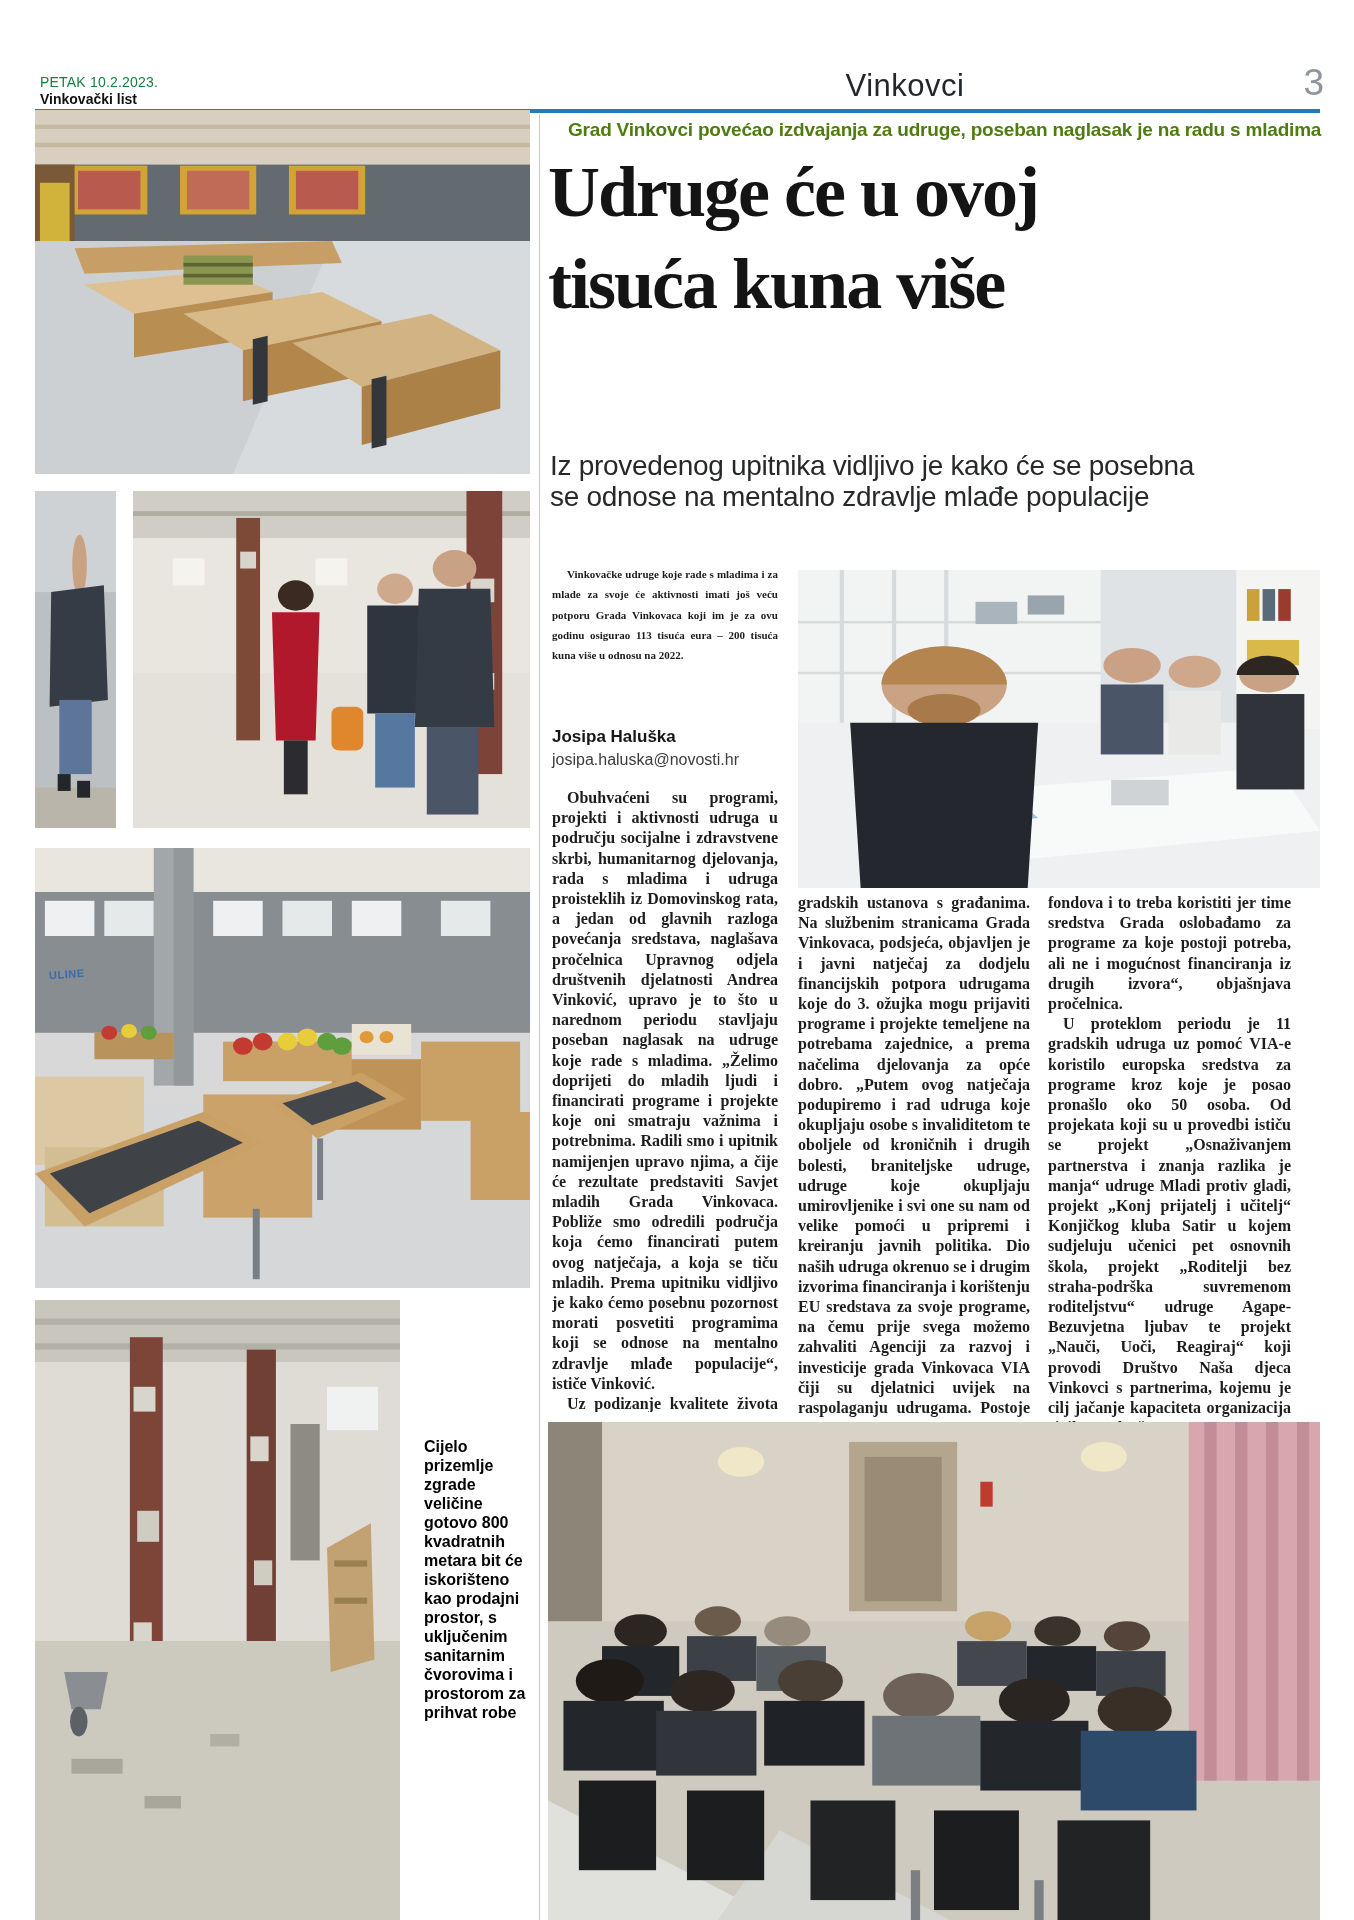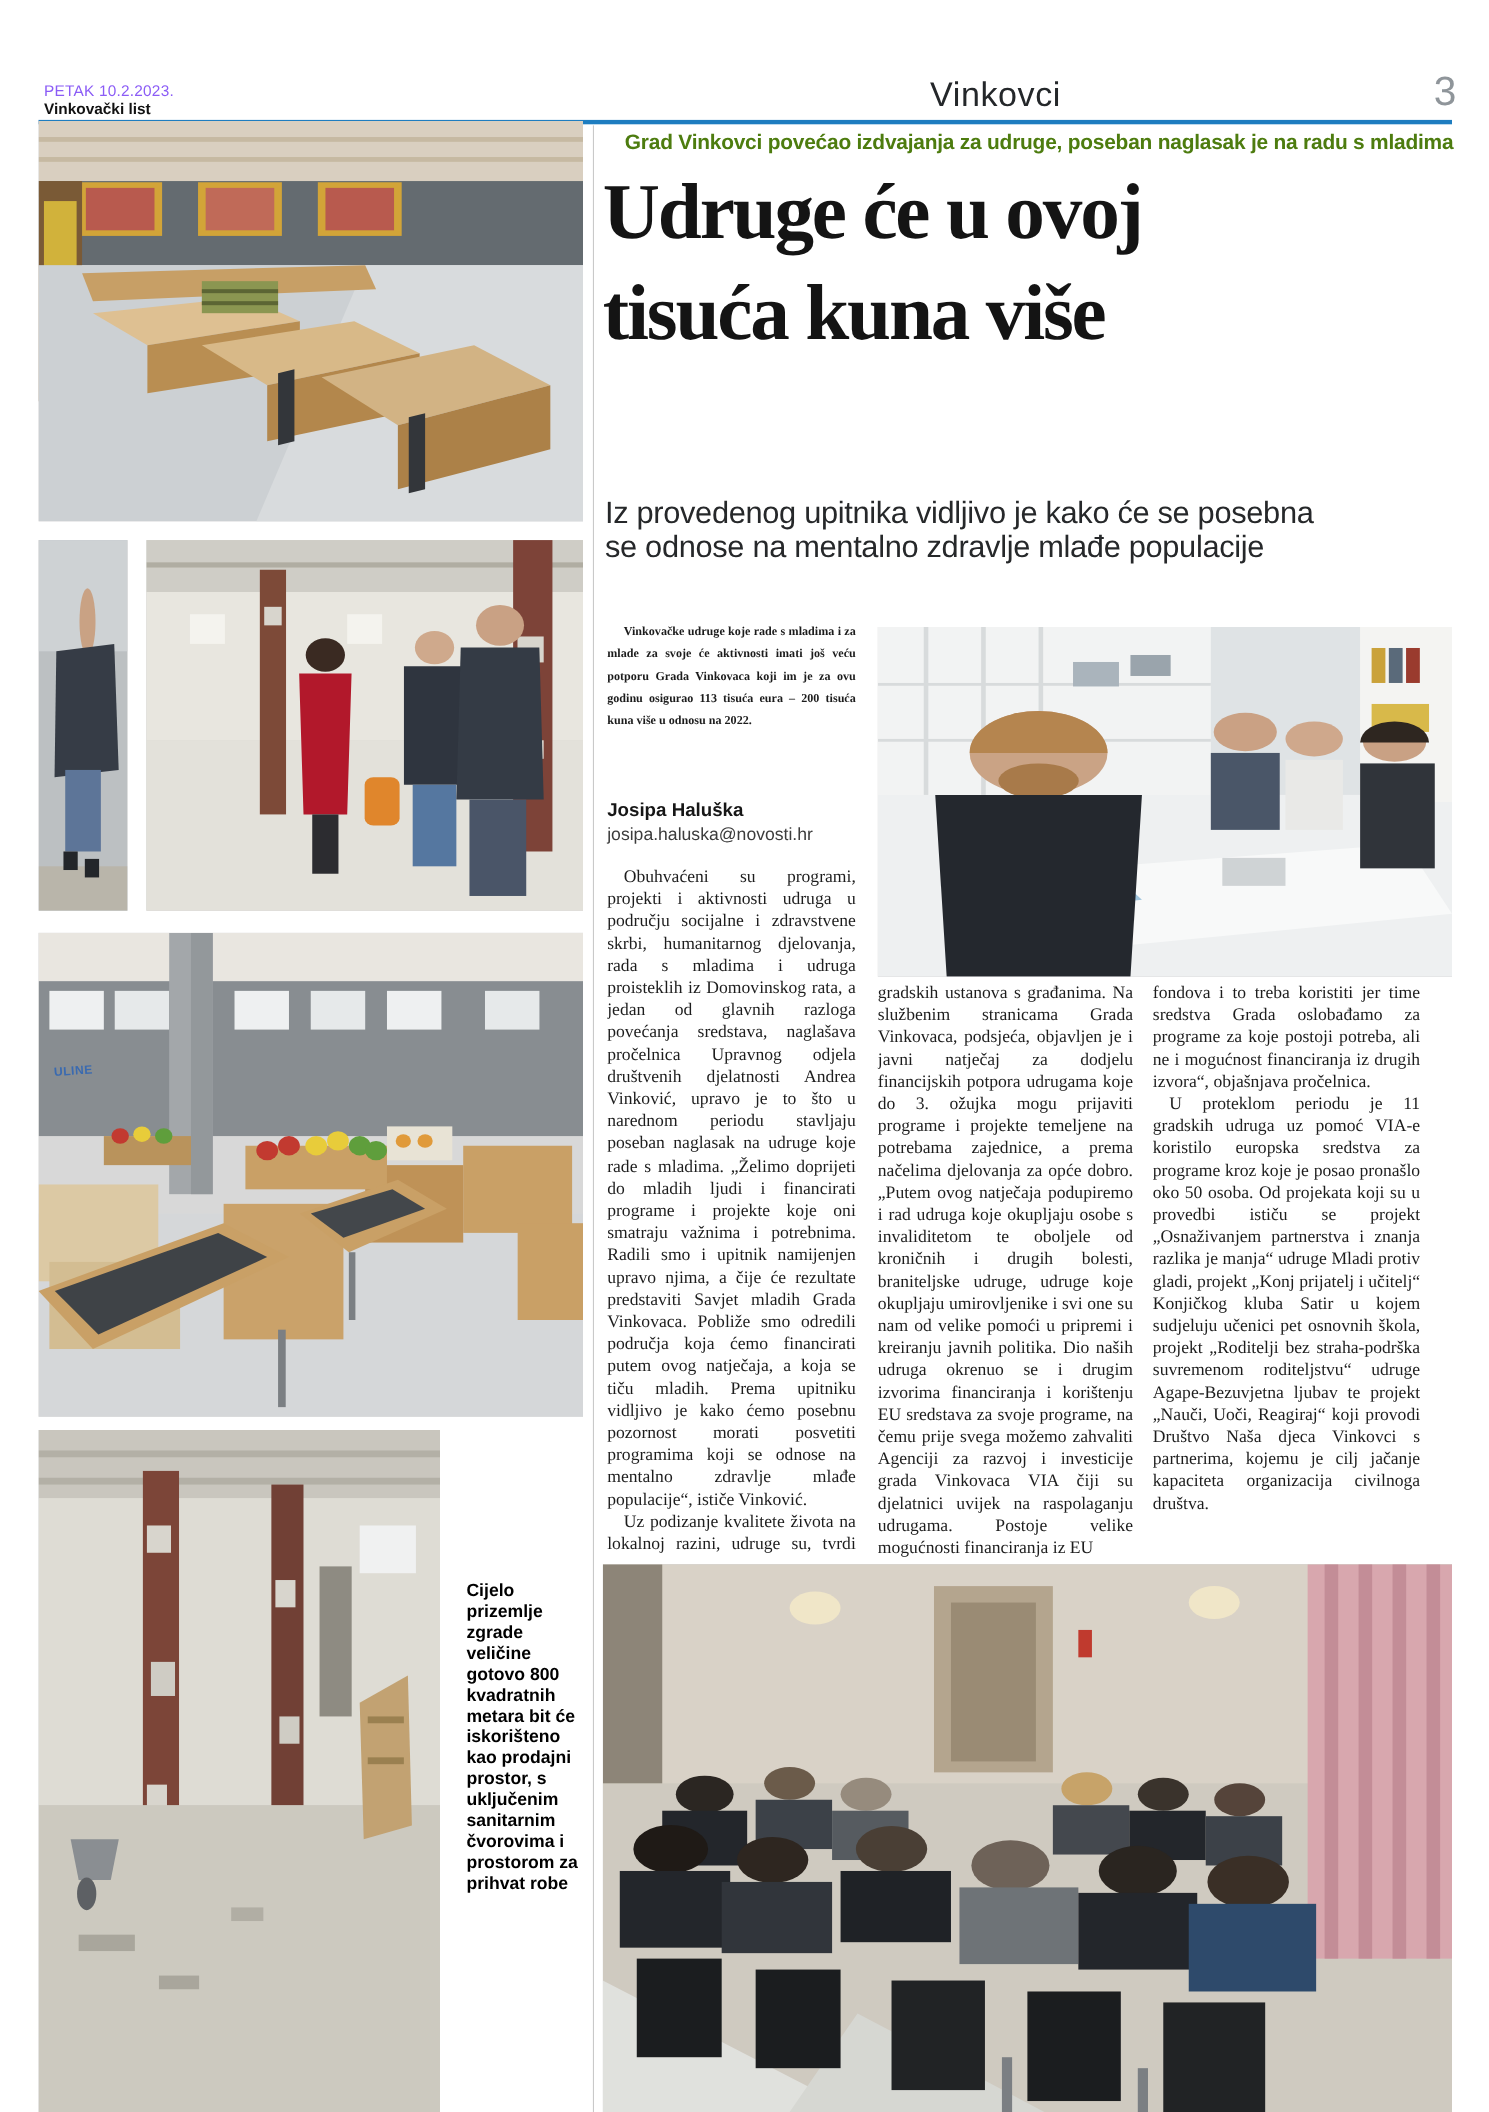--- a/index.html
+++ b/index.html
@@ -1,38 +1,38 @@
 <!DOCTYPE html>
 <html lang="hr"><head>
 <meta charset="utf-8">
 <style>
   html,body{margin:0;padding:0;background:#e8e8e8;}
   .page{position:relative;width:1354px;height:1920px;background:#ffffff;margin:0 auto;
         overflow:hidden;font-family:"Liberation Sans",sans-serif;color:#1a1a1a;}
   .abs{position:absolute;}
   
-  .hdr-date{left:40px;top:74px;font-size:14px;color:#8b5cf6;letter-spacing:.2px;}
+  .hdr-date{left:40px;top:74px;font-size:14px;color:#15803d;letter-spacing:.2px;}
   .hdr-pub{left:40px;top:91px;font-size:14px;font-weight:bold;color:#121212;}
   .hdr-section{left:780px;top:68px;width:250px;text-align:center;font-size:31px;color:#24272a;letter-spacing:.5px;}
   .hdr-page{left:1284px;top:62px;width:40px;text-align:right;font-size:37px;color:#8f959a;}
   .hdr-rule{left:35px;top:109px;width:1285px;height:4px;}
   .vrule{left:539px;top:114px;width:1px;height:1806px;background:#c9c9c9;}
   
   .kicker{left:552px;top:119px;width:760px;font-size:19px;font-weight:bold;color:#4d7c0f;letter-spacing:-.2px;margin-left:16px;}
   .headline{left:548px;top:146px;width:780px;font-family:"Liberation Serif",serif;font-weight:bold;
             font-size:72px;line-height:92px;letter-spacing:-2px;color:#141414;white-space:nowrap;}
   .subhead{left:550px;top:450px;width:780px;font-size:28px;line-height:31px;color:#26282a;letter-spacing:-.3px;}
   .subhead div{white-space:nowrap;}
   .lead{left:552px;top:564px;width:226px;font-family:"Liberation Serif",serif;font-weight:bold;
         font-size:11px;line-height:20.3px;text-align:justify;color:#1c1c1c;}
   .lead p{margin:0;text-indent:15px;}
   .by-author{left:552px;top:727px;font-size:17px;font-weight:bold;color:#161616;}
   .by-email{left:552px;top:751px;font-size:16px;color:#3c3c3c;}
   .bodycol{font-family:"Liberation Serif",serif;font-size:16px;line-height:20.2px;
-           text-align:justify;color:#1d1d1d;overflow:hidden;}
+           text-align:justify;color:#1d1d1d;overflow:hidden;font-weight:bold;}
   .bodycol p{margin:0;}
   .bodycol p.ind{text-indent:15px;}
   .col1{left:552px;top:788px;width:226px;height:624px;}
   .col2{left:798px;top:893px;width:232px;height:524px;}
   .col3{left:1048px;top:893px;width:243px;height:532px;}
   
   .caption{left:424px;top:1437px;width:108px;font-size:16px;line-height:19px;font-weight:bold;color:#000000;}
   
   .ph{position:absolute;overflow:hidden;background:#d8d8d8;}
   .ph svg{width:100%;height:100%;display:block;}

